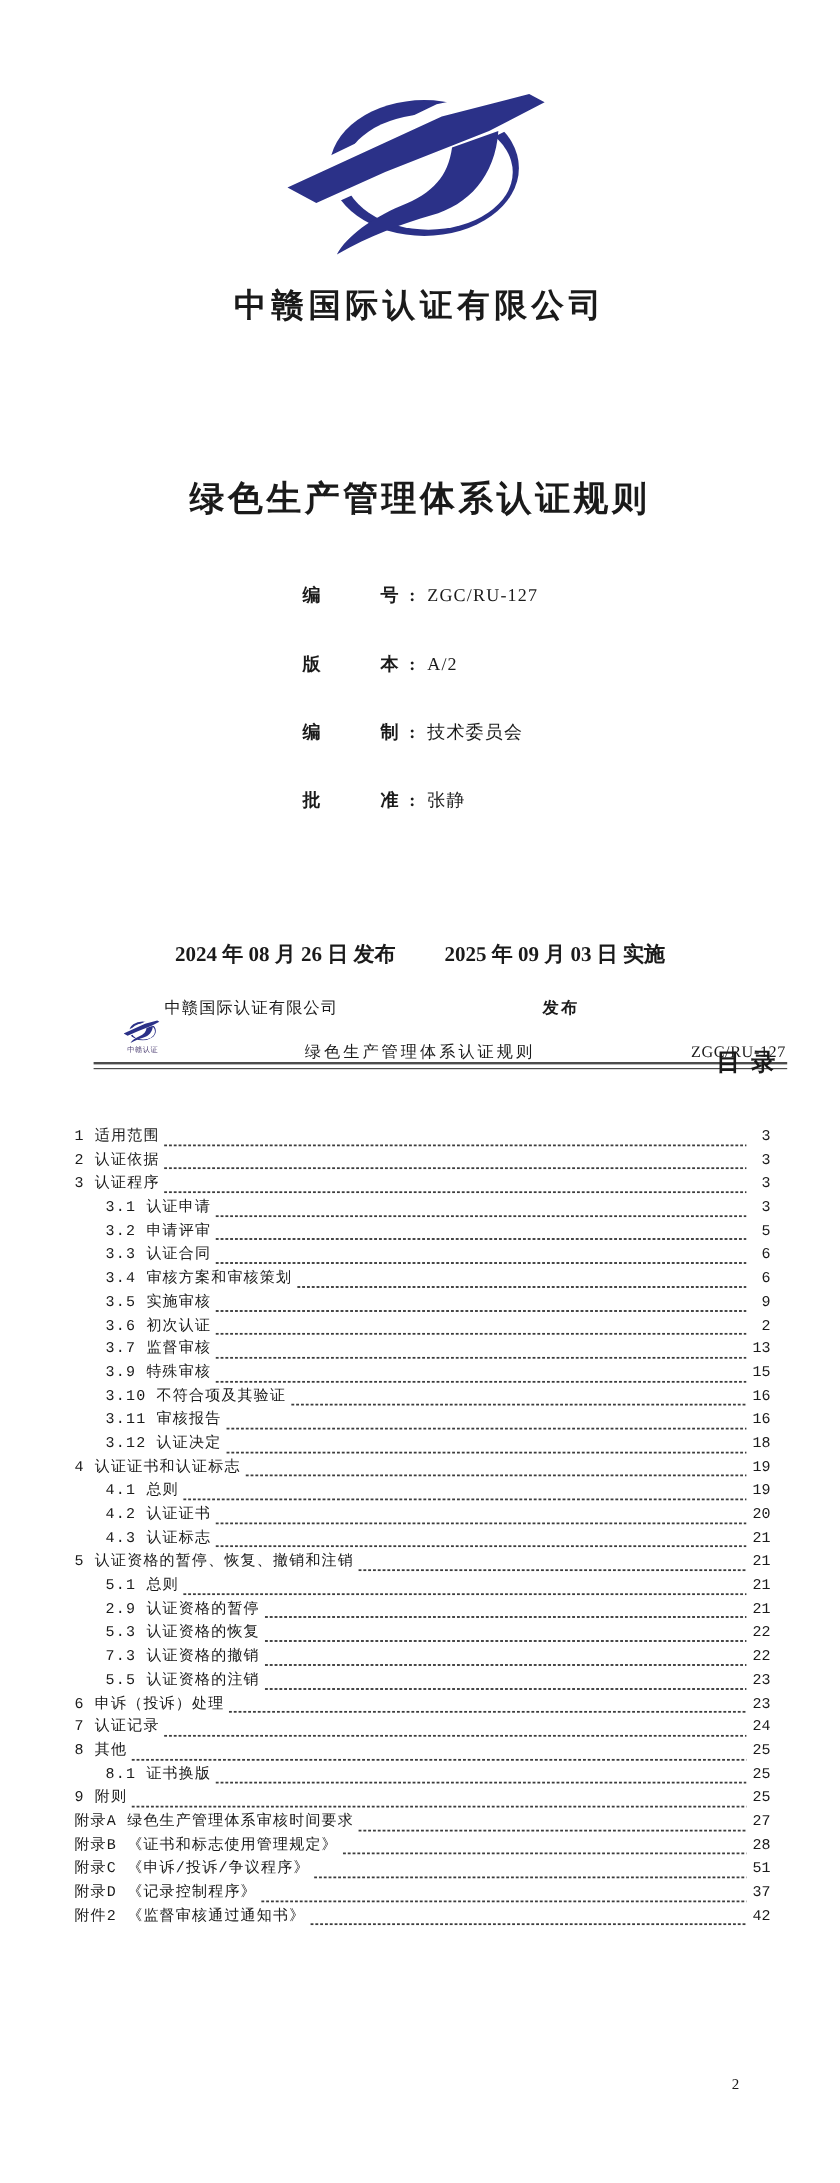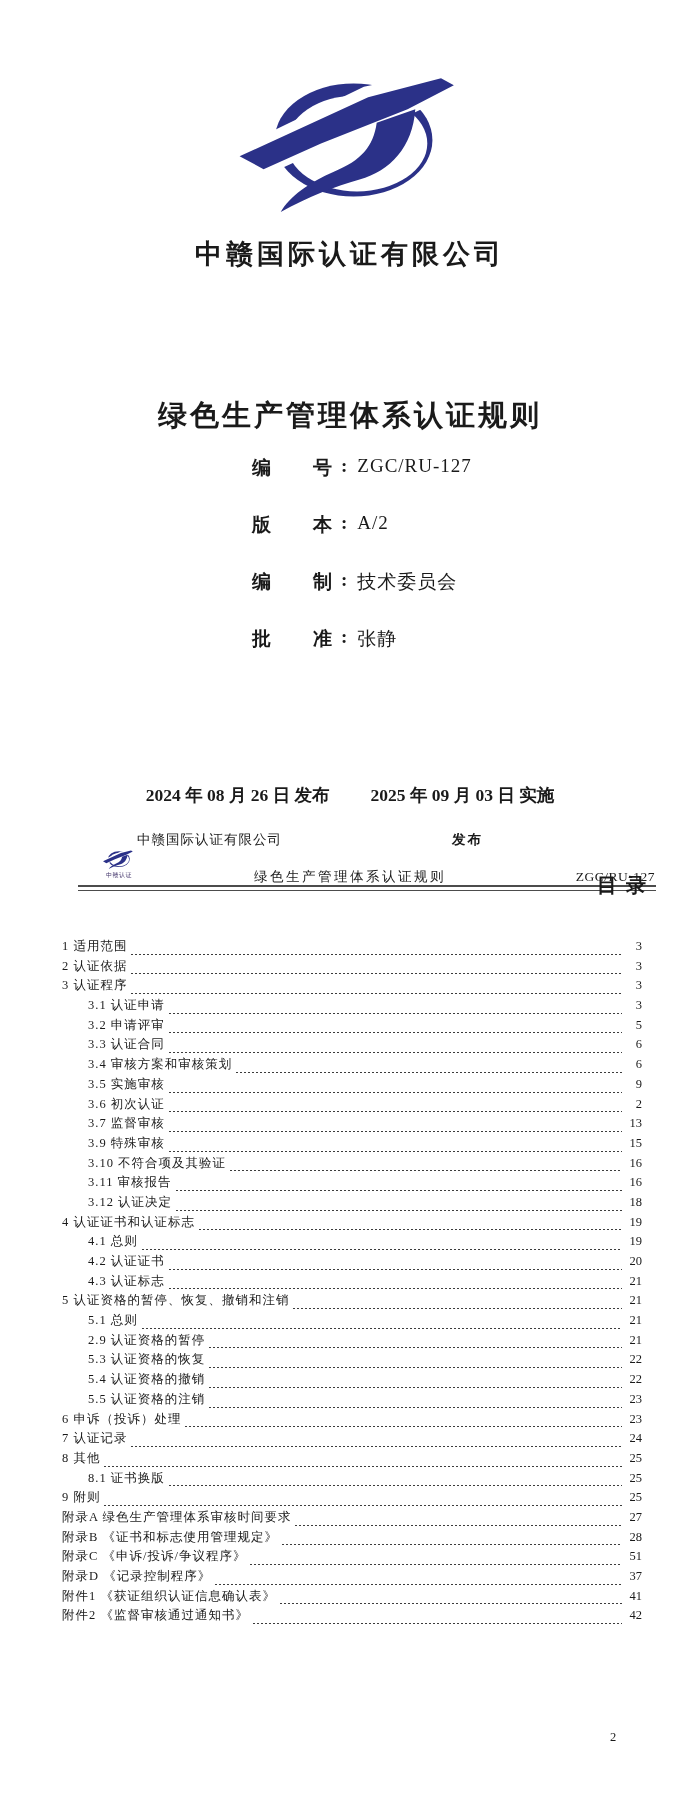--- a/index.html
+++ b/index.html
@@ -8,22 +8,22 @@
     font-family:"Liberation Serif","DejaVu Serif",serif;color:#1a1a1a;
     overflow:hidden;
   }
   
   .logo-big{position:absolute;top:68px;left:228px;width:246px;height:150px;}
   .company{position:absolute;top:236px;left:0;width:700px;text-align:center;
     font-size:27px;font-weight:bold;letter-spacing:4px;}
   .doc-title{position:absolute;top:396px;left:0;width:700px;text-align:center;
     font-size:29px;font-weight:bold;letter-spacing:3px;}
   .fields{position:absolute;top:455px;left:252px;}
-  .field-row{height:28px;margin-bottom:29px;display:flex;align-items:flex-start;
-    font-size:19px;}
+  .field-row{height:28px;margin-bottom:29px;display:flex;align-items:flex-end;
+    font-size:15px;margin-top:23px;}
   .f-label{display:inline-block;width:80px;font-weight:bold;
     text-align:justify;text-align-last:justify;}
   .f-colon{margin:0 10px 0 9px;font-weight:bold;}
   .f-value{letter-spacing:1px;}
   .dates{position:absolute;top:783px;left:0;width:700px;display:flex;
     justify-content:center;gap:41px;font-size:17.5px;font-weight:bold;}
   .p1-footer{position:absolute;top:831px;left:0;width:700px;height:20px;font-size:13.5px;}
   .p1-footer .fl{position:absolute;left:137px;letter-spacing:1px;}
   .p1-footer .fr{position:absolute;left:452px;letter-spacing:2px;font-weight:bold;}
   
@@ -32,21 +32,21 @@
     font-size:6px;color:#43356b;letter-spacing:0.5px;}
   .p2-title{position:absolute;top:868px;left:0;width:700px;text-align:center;
     font-size:13.5px;letter-spacing:2.5px;}
   .p2-code{position:absolute;top:869px;right:45px;font-size:13.5px;letter-spacing:0.5px;}
   .p2-rule{position:absolute;top:885px;left:78px;width:578px;height:3px;
     border-top:2.5px solid #4c4c4c;border-bottom:1px solid #4c4c4c;}
   
   .toc-title{position:absolute;top:872px;left:0;width:648px;text-align:right;
     font-size:20px;font-weight:bold;letter-spacing:2px;}
   .toc{position:absolute;top:938px;left:62px;width:580px;}
-  .toc-row{display:flex;align-items:baseline;height:19.7px;font-size:12.5px;}
+  .toc-row{display:flex;align-items:baseline;height:19.7px;font-size:12.5px;font-family:Liberation Mono, monospace;}
   .toc-row.indent{padding-left:26px;}
   .toc-label{white-space:nowrap;letter-spacing:1px;}
   .toc-dots{flex:1 1 auto;margin:0 3px;height:4px;align-self:flex-end;
     margin-bottom:2px;
     background-image:radial-gradient(circle,#3c3c3c 0.9px,transparent 1.05px);
     background-size:4px 3px;background-repeat:repeat-x;background-position:left bottom;}
   .toc-page{min-width:17px;text-align:right;white-space:nowrap;}
   .page-num{position:absolute;top:1730px;left:601px;width:24px;text-align:center;
     font-size:12.5px;}
 </style>
@@ -220,21 +220,21 @@
     <span class="toc-label">2.9 认证资格的暂停</span>
     <span class="toc-dots"></span>
     <span class="toc-page">21</span>
   </div>
     <div class="toc-row indent">
     <span class="toc-label">5.3 认证资格的恢复</span>
     <span class="toc-dots"></span>
     <span class="toc-page">22</span>
   </div>
     <div class="toc-row indent">
-    <span class="toc-label">5.4 认证资格的撤销</span>
+    <span class="toc-label">7.3 认证资格的撤销</span>
     <span class="toc-dots"></span>
     <span class="toc-page">22</span>
   </div>
     <div class="toc-row indent">
     <span class="toc-label">5.5 认证资格的注销</span>
     <span class="toc-dots"></span>
     <span class="toc-page">23</span>
   </div>
     <div class="toc-row">
     <span class="toc-label">6 申诉（投诉）处理</span>
@@ -275,24 +275,19 @@
     <span class="toc-label">附录C 《申诉/投诉/争议程序》</span>
     <span class="toc-dots"></span>
     <span class="toc-page">51</span>
   </div>
     <div class="toc-row">
     <span class="toc-label">附录D 《记录控制程序》</span>
     <span class="toc-dots"></span>
     <span class="toc-page">37</span>
   </div>
     <div class="toc-row">
-    <span class="toc-label">附件1 《获证组织认证信息确认表》</span>
-    <span class="toc-dots"></span>
-    <span class="toc-page">41</span>
-  </div>
-    <div class="toc-row">
     <span class="toc-label">附件2 《监督审核通过通知书》</span>
     <span class="toc-dots"></span>
     <span class="toc-page">42</span>
   </div>
   </div>
 
 <div class="page-num">2</div>
 
 </body></html>

